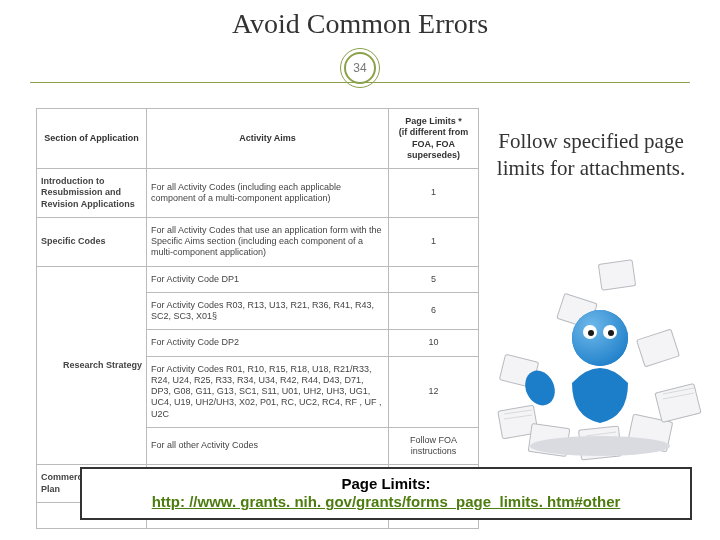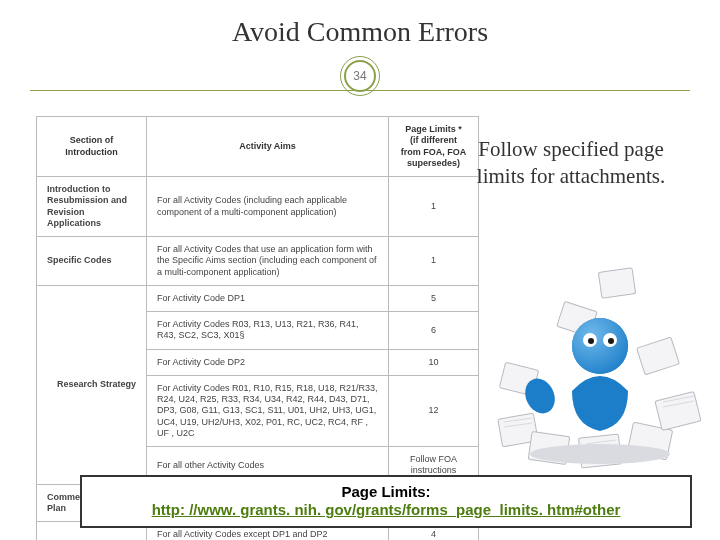--- a/index.html
+++ b/index.html
@@ -15,21 +15,21 @@
   .slide {
     position: relative;
     width: 720px;
     height: 540px;
     box-sizing: border-box;
   }
   .title {
     text-align: center;
     font-size: 28px;
     color: #333;
-    margin-top: 16px;
+    margin-top: 8px;
     font-family: Georgia, serif;
     font-weight: 400;
   }
   .hr-line {
     position: absolute;
     top: 74px;
     left: 30px;
     right: 30px;
     height: 1px;
     background: #8aa14a;
@@ -68,42 +68,42 @@
   table.limits {
     border-collapse: collapse;
     width: 100%;
     font-family: Arial, sans-serif;
     font-size: 9px;
     color: #444;
     table-layout: fixed;
   }
   table.limits th, table.limits td {
     border: 1px solid #bbb;
-    padding: 7px 10px;
+    padding: 7px 4px;
     vertical-align: middle;
     text-align: left;
     line-height: 1.25;
     filter: blur(0.25px);
   }
   table.limits th {
     font-weight: 700;
     text-align: center;
     color: #333;
   }
   table.limits td.center {
     text-align: center;
   }
   col.c1 { width: 110px; }
   col.c2 { width: 242px; }
   col.c3 { width: 90px; }
 
   .callout {
     position: absolute;
     top: 120px;
-    left: 472px;
+    left: 492px;
     width: 198px;
     text-align: center;
     font-family: Georgia, serif;
     font-size: 21px;
     color: #333;
     line-height: 1.3;
   }
 
   .illus {
     position: absolute;
@@ -144,21 +144,21 @@
 
   <div class="table-wrap">
     <table class="limits">
       <colgroup>
           <col class="c1">
           <col class="c2">
           <col class="c3">
         </colgroup>
       <thead>
         <tr>
-          <th>Section of Introduction</th>
+          <th>Section of Application</th>
           <th>Activity Aims</th>
           <th style="white-space:pre-line">Page Limits *
 (if different from FOA, FOA supersedes)</th>
         </tr>
       </thead>
       <tbody id="tb">
           <tr>
             <td style="font-weight: 700;">Introduction to Resubmission and Revision Applications</td>
             <td>For all Activity Codes (including each applicable component of a multi-component application)</td>
             <td class="center">1</td>

